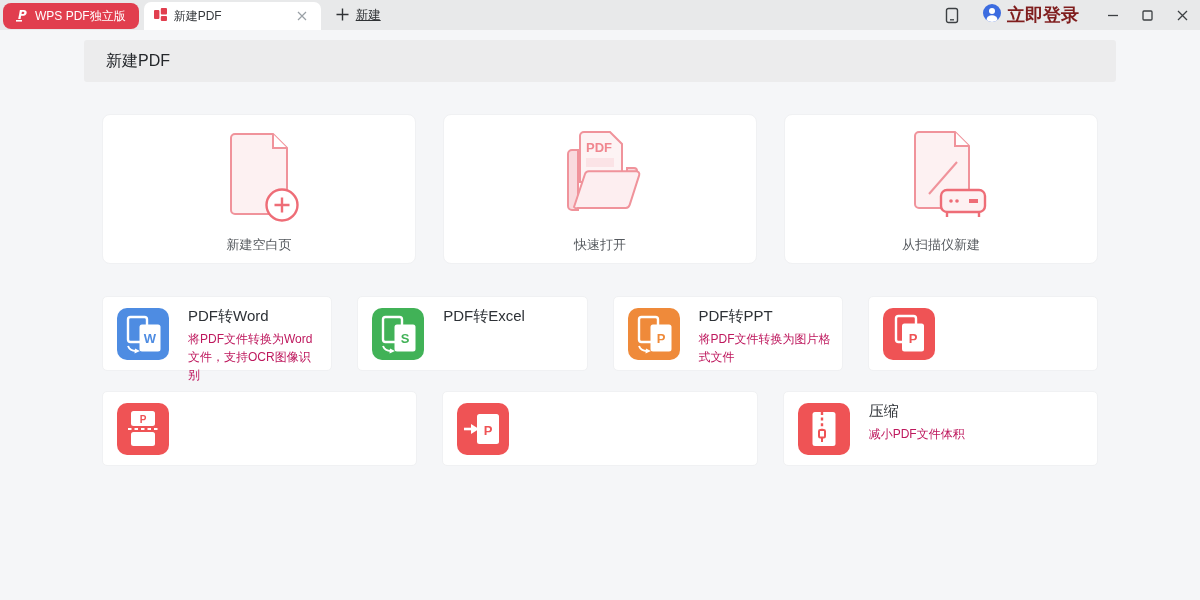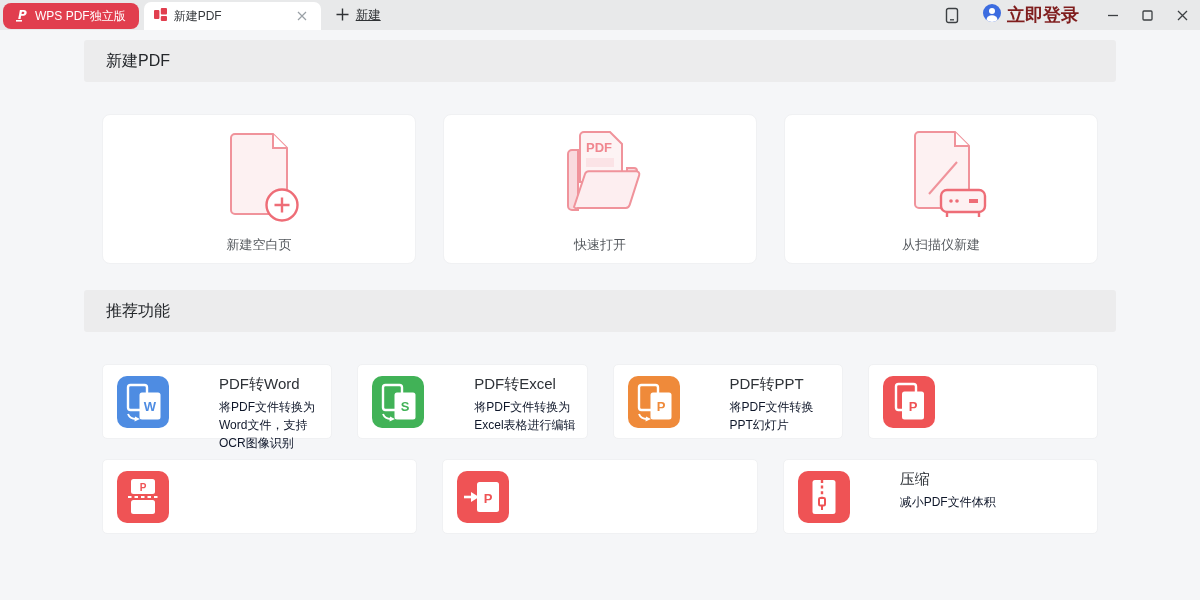--- a/index.html
+++ b/index.html
@@ -36,23 +36,23 @@
               justify-content:center; cursor:pointer; }
   .big-label { font-size:13px; color:#55595e; margin-top:4px; }
 
   .fe-row { display:flex; gap:25px; margin:32px 18px 0; }
   .fe-row + .fe-row { margin-top:20px; }
   .fe-card { flex:1; height:75px; background:#fff; border:1px solid #f0f1f3;
              border-radius:5px; position:relative; cursor:pointer; }
   .fe-icon { position:absolute; left:14px; top:50%; transform:translateY(-50%);
              width:52px; height:52px; border-radius:10px; }
   .fe-icon svg { display:block; }
-  .fe-text { margin-left:116px; padding:10px 10px 0 0; }
+  .fe-text { margin-left:85px; padding:10px 10px 0 0; }
   .fe-title { font-size:15px; font-weight:500; color:#2d3136; }
-  .fe-desc { font-size:12px; color:#0f172a; line-height:1.5; margin-top:4px; }
+  .fe-desc { font-size:12px; color:#be185d; line-height:1.5; margin-top:4px; }
 </style>
 </head>
 <body>
 
 <div class="titlebar">
   <div class="brand">
     <span>
       <svg width="13" height="14" viewBox="0 0 13 14">
           <text x="2" y="11" font-size="12" font-style="italic" font-weight="bold" fill="#fff" font-family="DejaVu Sans,sans-serif">P</text>
           <rect x="0" y="12" width="6" height="1.6" fill="#fff"></rect>
@@ -172,23 +172,20 @@
             <circle cx="72" cy="77" r="1.8" fill="#ee6d77"></circle>
             <rect x="84" y="75" width="9" height="4" fill="#ee6d77"></rect>
             <path d="M62 88 v5 M94 88 v5" stroke="#ee6d77" stroke-width="2.4"></path>
           </svg>
         </span>
         <span class="big-label">从扫描仪新建</span>
       </div>
 
     </div>
 
-    <div class="band band2">
-      <span>推荐功能</span>
-    </div>
 
     <div class="fe-row" id="fe-row-1">
   <div class="fe-card">
     <div class="fe-icon" style="background: rgb(78, 140, 226);">
             <svg width="52" height="52" viewBox="0 0 52 52">
               <rect x="11" y="9" width="19" height="25" rx="2.5" fill="none" stroke="#fff" stroke-width="2.4"></rect>
              <path d="M11 38 q2 5 8 5" stroke="#fff" stroke-width="2" fill="none"></path>
               <path d="M18 40.5 l5 2.5 -5.5 2.5 z" fill="#fff"></path>
              <rect x="22.5" y="16.5" width="21" height="27" rx="2.5" fill="#fff"></rect>
              <text x="33" y="35" text-anchor="middle" font-size="13" font-weight="bold" fill="#4e8ce2" font-family="Liberation Sans,DejaVu Sans,sans-serif">W</text>
@@ -205,37 +202,36 @@
             <svg width="52" height="52" viewBox="0 0 52 52">
               <rect x="11" y="9" width="19" height="25" rx="2.5" fill="none" stroke="#fff" stroke-width="2.4"></rect>
              <path d="M11 38 q2 5 8 5" stroke="#fff" stroke-width="2" fill="none"></path>
               <path d="M18 40.5 l5 2.5 -5.5 2.5 z" fill="#fff"></path>
              <rect x="22.5" y="16.5" width="21" height="27" rx="2.5" fill="#fff"></rect>
              <text x="33" y="35" text-anchor="middle" font-size="13" font-weight="bold" fill="#41b257" font-family="Liberation Sans,DejaVu Sans,sans-serif">S</text>
             </svg>
           </div>
     <div class="fe-text">
       <div class="fe-title">PDF转Excel</div>
-      <div class="fe-desc">将PDF文件转换为Excel表格进行编辑</div>
     </div>
   </div>
 
   <div class="fe-card">
     <div class="fe-icon" style="background: rgb(239, 138, 58);">
             <svg width="52" height="52" viewBox="0 0 52 52">
               <rect x="11" y="9" width="19" height="25" rx="2.5" fill="none" stroke="#fff" stroke-width="2.4"></rect>
              <path d="M11 38 q2 5 8 5" stroke="#fff" stroke-width="2" fill="none"></path>
               <path d="M18 40.5 l5 2.5 -5.5 2.5 z" fill="#fff"></path>
              <rect x="22.5" y="16.5" width="21" height="27" rx="2.5" fill="#fff"></rect>
              <text x="33" y="35" text-anchor="middle" font-size="13" font-weight="bold" fill="#ef8a3a" font-family="Liberation Sans,DejaVu Sans,sans-serif">P</text>
             </svg>
           </div>
     <div class="fe-text">
       <div class="fe-title">PDF转PPT</div>
-      <div class="fe-desc">将PDF文件转换PPT幻灯片</div>
+      <div class="fe-desc">将PDF文件转换为图片格式文件</div>
     </div>
   </div>
 
   <div class="fe-card">
     <div class="fe-icon" style="background: rgb(239, 83, 85);">
             <svg width="52" height="52" viewBox="0 0 52 52">
               <rect x="13" y="8" width="20" height="26" rx="2.5" fill="none" stroke="#fff" stroke-width="2.4"></rect>
              <rect x="19" y="15.5" width="22" height="28" rx="2.5" fill="#fff"></rect>
              <text x="30" y="34.5" text-anchor="middle" font-size="13" font-weight="bold" fill="#ef5355" font-family="Liberation Sans,DejaVu Sans,sans-serif">P</text>
             </svg>

